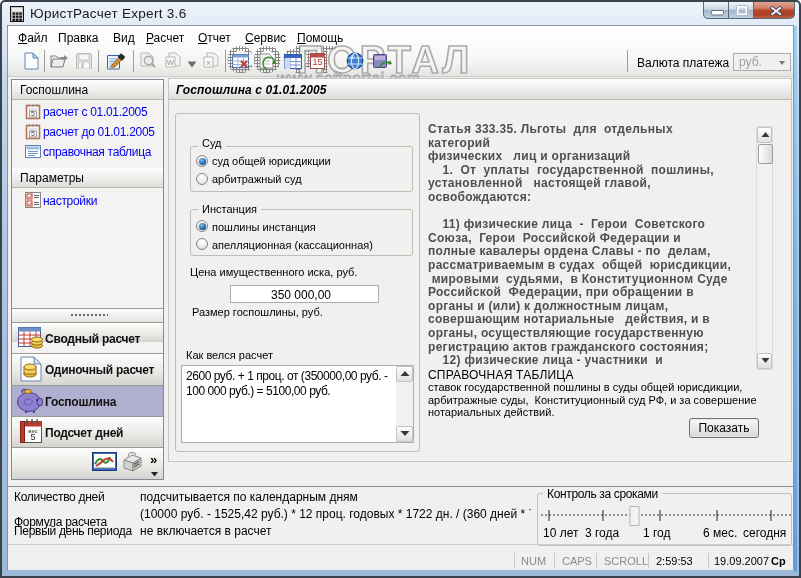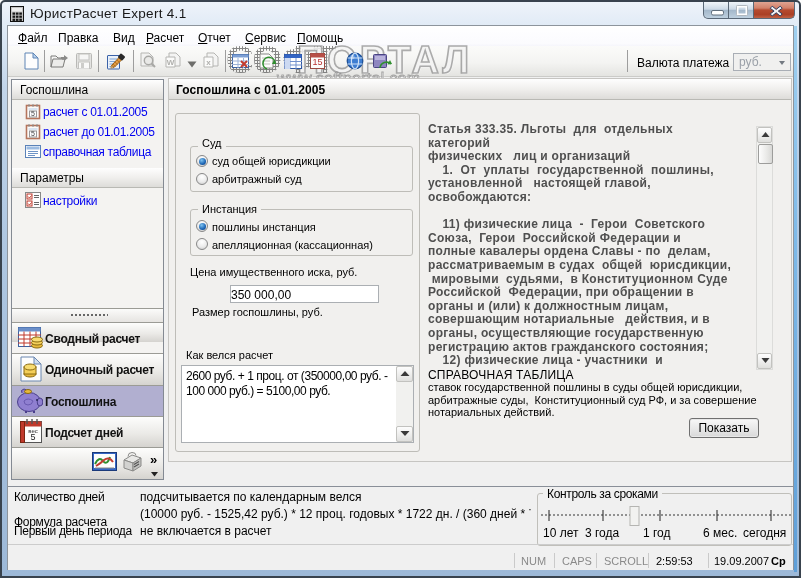--- a/index.html
+++ b/index.html
@@ -44,27 +44,27 @@
 
 #sidebar { position:absolute; left:3px; top:53px; width:153px; height:401px; border:1px solid #848a93; background:#f4f3f1; }
 .shead { position:absolute; left:0; width:100%; height:20px; background:linear-gradient(180deg,#fefefe 0%,#f0efed 50%,#dddcd9 100%); border-bottom:1px solid #b9b9b4; font-size:12px; padding:3px 0 0 8px; }
 .slink { position:absolute; color:#0000f0; font-size:12px; letter-spacing:-0.3px; white-space:pre; }
 .nav { position:absolute; left:0; width:100%; border-top:1px solid #9b9b95;
   background:linear-gradient(180deg,#fdfdfc 0%,#ebeae7 55%,#d5d3cf 100%); }
 .nav.sel { background:#b1afd0; }
 .nav b { position:absolute; left:33px; top:9px; font-size:12px; letter-spacing:-0.25px; color:#111; white-space:pre; }
 
 #main { position:absolute; left:160px; top:52px; width:624px; height:384px; background:#f1f0ee; border:1px solid #c6c5c2; }
-#mainhead { position:absolute; left:0; top:0; width:100%; height:21px; background:linear-gradient(180deg,#fefefe 0%,#f0efed 50%,#dddcd9 100%); border-bottom:1px solid #b9b9b4; font-weight:bold; font-size:12px; letter-spacing:0.1px; padding:4px 0 0 7px; }
+#mainhead { position:absolute; left:0; top:0; width:100%; height:21px; background:linear-gradient(180deg,#fefefe 0%,#f0efed 50%,#dddcd9 100%); border-bottom:1px solid #b9b9b4; font-weight:bold; font-size:12px; letter-spacing:0.1px; padding:4px 0 0 7px;font-style:italic; }
 .gb { position:absolute; border:1px solid #bebdb8; border-radius:3px; }
 .gl { position:absolute; font-size:11px; background:#f1f0ee; padding:0 4px; white-space:pre; }
 .radio { position:absolute; width:12px; height:12px; border-radius:50%; border:1px solid #888; background:radial-gradient(circle at 50% 30%, #ffffff 0%, #ececec 55%, #c9c9c9 100%); }
 .radio.on::after { content:""; position:absolute; left:1.5px; top:1.5px; width:7px; height:7px; border-radius:50%; background:radial-gradient(circle at 38% 32%, #7fc3f0, #1b64b4 60%, #0a3268); }
 .lbl { position:absolute; font-size:11px; white-space:pre; }
-.input { position:absolute; background:#fff; border:1px solid #abafb3; font-size:12px; text-align:left; padding:2px 7px 0 0; height:18px; }
+.input { position:absolute; background:#fff; border:1px solid #abafb3; font-size:12px; text-align:center; padding:2px 7px 0 0; height:18px; }
 #rt { position:absolute; left:259px; top:44px; color:#4f4f4f; font-weight:bold; font-size:12px; line-height:13.6px; white-space:pre; letter-spacing:0.3px; }
 #spr { position:absolute; left:259px; top:290px; font-size:11px; line-height:12.4px; white-space:pre; }
 #btn-show { position:absolute; left:520px; top:339px; width:70px; height:20px; border:1px solid #707070; border-radius:3px; background:linear-gradient(180deg,#f8f8f8,#e6e6e6 60%,#d8d8d8); text-align:center; font-size:12px; padding-top:2px; box-shadow:0 0 0 1px #e8e8e8 inset; }
 
 .sbar { position:absolute; width:17px; background:#f1f1ef; }
 .sbtn { position:absolute; left:0; width:17px; height:16px; background:linear-gradient(180deg,#fdfdfd,#ececeb 60%,#dfdfdd); border:1px solid #c2c2bf; border-radius:2px; }
 .sbtn svg { position:absolute; left:3px; top:4px; }
 .sthumb { position:absolute; left:1px; width:15px; background:linear-gradient(90deg,#fdfdfd,#e9e9e7 60%,#d8d8d6); border:1px solid #9d9d9b; border-radius:2px; }
 
 #bottom { position:absolute; left:0; top:460px; width:100%; height:65px; border-top:1px solid #898f98; background:#f0f0f0; font-size:12px; }
@@ -87,21 +87,21 @@
             <rect x="5.9" y="6.5" width="2.6" height="2.2"></rect>
             <rect x="9.3" y="6.5" width="2.6" height="2.2"></rect>
             <rect x="2.5" y="9.6" width="2.6" height="2.2"></rect>
             <rect x="5.9" y="9.6" width="2.6" height="2.2"></rect>
             <rect x="9.3" y="9.6" width="2.6" height="2.2"></rect>
             <rect x="2.5" y="12.7" width="2.6" height="2.2"></rect>
             <rect x="5.9" y="12.7" width="2.6" height="2.2"></rect>
             <rect x="9.3" y="12.7" width="2.6" height="2.2"></rect>
           </g>
         </svg></div>
-   <div id="title-text">ЮристРасчет Expert 4.1</div>
+   <div id="title-text">ЮристРасчет Expert 3.6</div>
    <div id="winbtns">
      <div class="wbtn min"><svg width="26" height="17">
             <rect x="7.5" y="8.5" width="12" height="4.5" rx="1.5" fill="#fff" stroke="#62707e" stroke-width="1"></rect>
           </svg></div>
      <div class="wbtn max"><svg width="26" height="17">
             <rect x="7.5" y="3.5" width="11" height="10" rx="1" fill="none" stroke="#62707e" stroke-width="1"></rect>
             <rect x="8.5" y="4.5" width="9" height="8" fill="none" stroke="#fff" stroke-width="2"></rect>
           </svg></div>
      <div class="wbtn close"><svg width="42" height="17" viewBox="0 0 42 17">
             <path d="M18.2 4.2 L22.2 7.4 L26.2 4.2 L28.2 6.3 L24.3 9.1 L28.2 11.9 L26.2 14 L22.2 10.8 L18.2 14 L16.2 11.9 L20.1 9.1 L16.2 6.3 Z" fill="#f2f2f2" stroke="#2e3f63" stroke-width="1"></path>
@@ -393,21 +393,21 @@
       <div class="sthumb" style="top:17px;height:20px"></div>
     </div>
     <div id="spr"><span style="font-size:12px;letter-spacing:0.2px">СПРАВОЧНАЯ ТАБЛИЦА</span>
 ставок государственной пошлины в суды общей юрисдикции,
 арбитражные суды,  Конституционный суд РФ, и за совершение
 нотариальных действий.</div>
     <div id="btn-show">Показать</div>
   </div>
   <div id="bottom">
     <div class="brow" style="left:6px;top:3px;letter-spacing:-0.3px">Количество дней</div>
-    <div class="brow" style="left:132px;top:3px">подсчитывается по календарным велся</div>
+    <div class="brow" style="left:132px;top:3px">подсчитывается по календарным дням</div>
     <div class="brow" style="left:6px;top:28px;letter-spacing:-0.3px">Формула расчета</div>
     <div class="brow" style="left:132px;top:20px">(10000 руб. - 1525,42 руб.) * 12 проц. годовых * 1722 дн. / (360 дней * ˙</div>
     <div class="brow" style="left:6px;top:37px;letter-spacing:-0.3px">Первый день периода</div>
     <div class="brow" style="left:132px;top:37px">не включается в расчет</div>
     <div class="gb" style="left:529px;top:6px;width:255px;height:53px;border-color:#c0bfba;background:transparent"></div>
     <div class="gl" style="left:535px;top:0;background:#f0f0f0;font-size:12px;letter-spacing:-0.35px">Контроль за сроками</div>
     <svg class="abs" style="left:533px;top:19px" width="252" height="20">
       <line x1="0" y1="9" x2="252" y2="9" stroke="#333" stroke-width="1" stroke-dasharray="2,2"></line>
       <g stroke="#222" stroke-width="1">
         <line x1="8" y1="4" x2="8" y2="15"></line>

